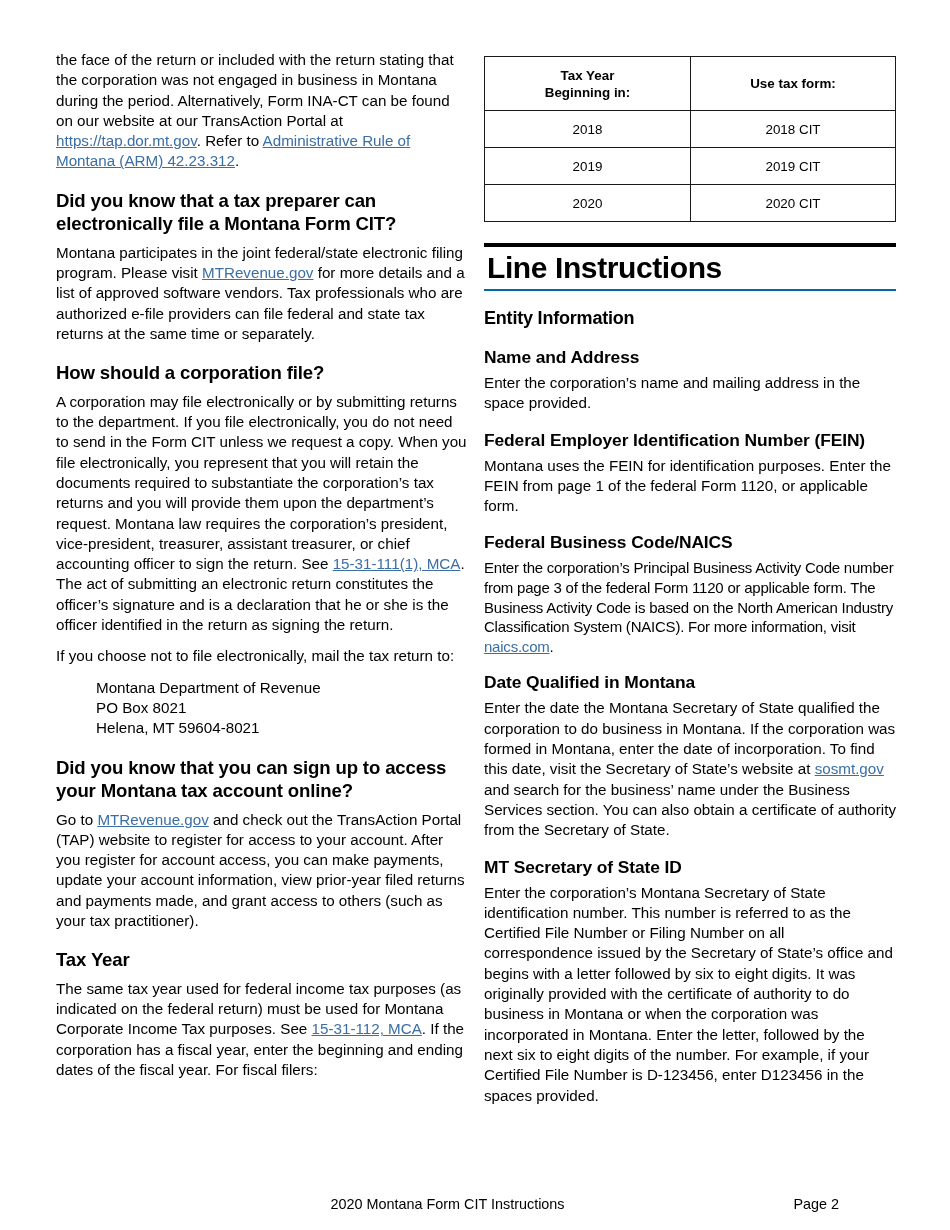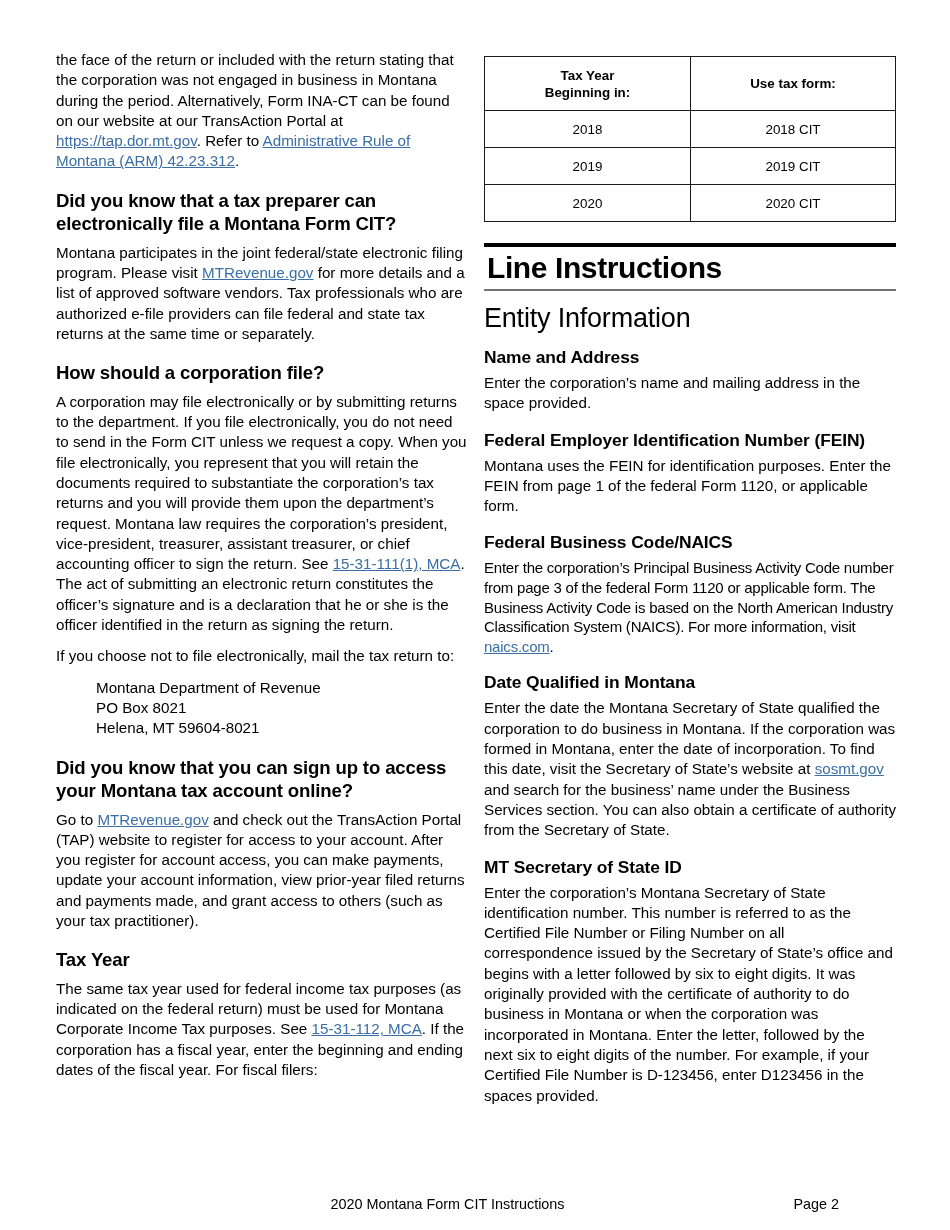--- a/index.html
+++ b/index.html
@@ -57,31 +57,31 @@
   h3.sub {
     margin: 15px 0 5px 0;
     font-size: 17.4px;
     line-height: 22px;
     font-weight: bold;
     letter-spacing: -0.1px;
   }
 
   h2.major {
     margin: 14px 0 7px 0;
-    font-size: 27px;
+    font-size: 18px;
     line-height: 26px;
-    font-weight: normal;
+    font-weight: bold;
     letter-spacing: -0.2px;
   }
 
   
   .banner {
     margin: 0;
     border-top: 4px solid #000;
-    border-bottom: 2px solid #737373;
+    border-bottom: 2px solid #0369a1;
     padding: 3px 0 3px 3px;
   }
   .banner h1 {
     margin: 0;
     font-size: 30px;
     line-height: 36px;
     font-weight: bold;
     letter-spacing: -0.4px;
   }
 

